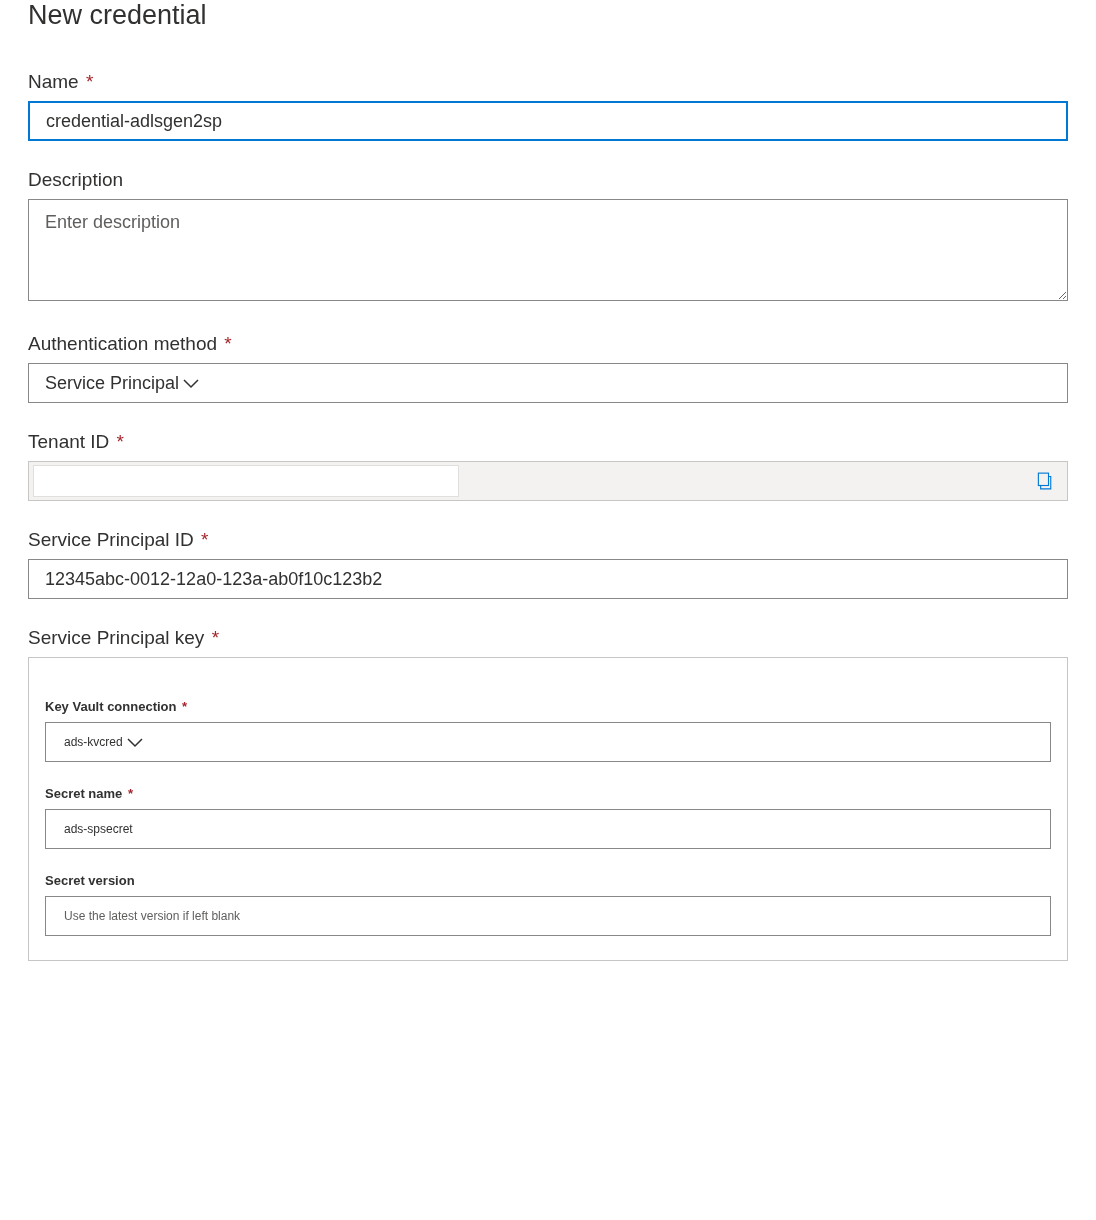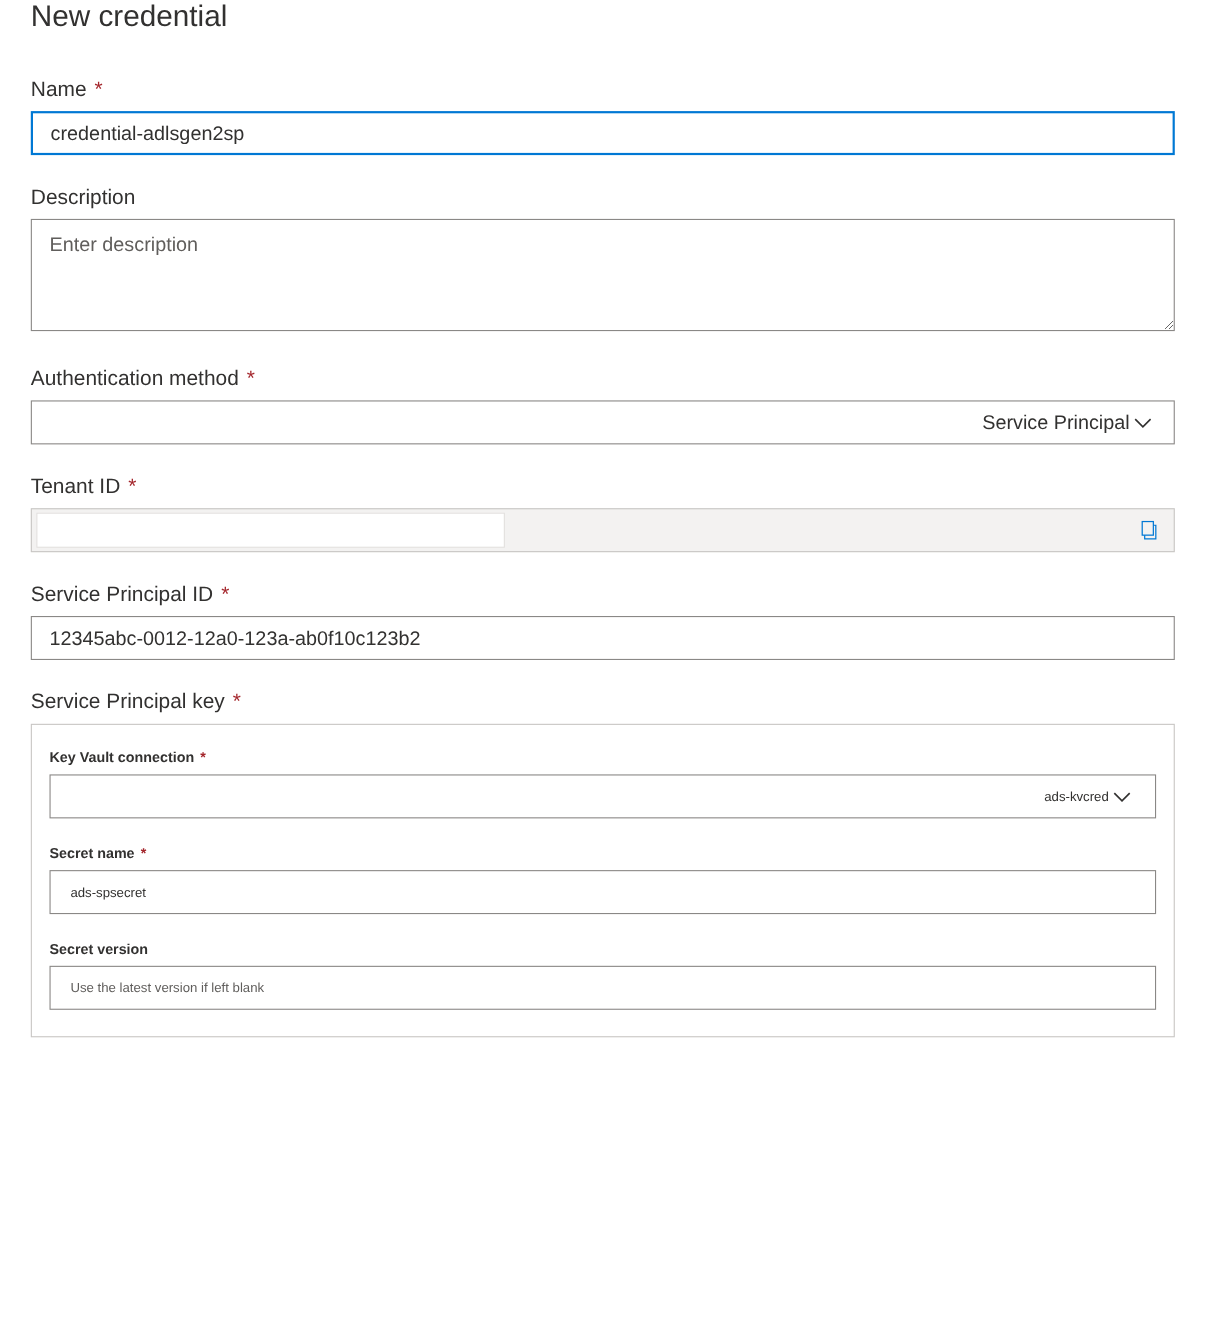--- a/index.html
+++ b/index.html
@@ -27,20 +27,21 @@
     }
     .field-group.tight {
       margin-bottom: 24px;
     }
     .field-label {
       font-size: 19px;
       font-weight: 400;
       color: #323130;
       margin-bottom: 8px;
       display: block;
+      margin-top: 19px;
     }
     .field-label.bold {
       font-weight: 600;
     }
     .required {
       color: #a4262c;
       margin-left: 2px;
     }
     .text-input {
       width: 100%;
@@ -79,21 +80,21 @@
       height: 40px;
       padding: 0 16px;
       font-size: 18px;
       font-family: inherit;
       color: #323130;
       border: 1px solid #8a8886;
       background: #ffffff;
       outline: none;
       display: flex;
       align-items: center;
-      justify-content: flex-end;
+      justify-content: flex-start;
       cursor: pointer;
     }
     .chevron {
       width: 24px;
       height: 24px;
       flex-shrink: 0;
     }
     .tenant-field {
       width: 100%;
       height: 40px;

